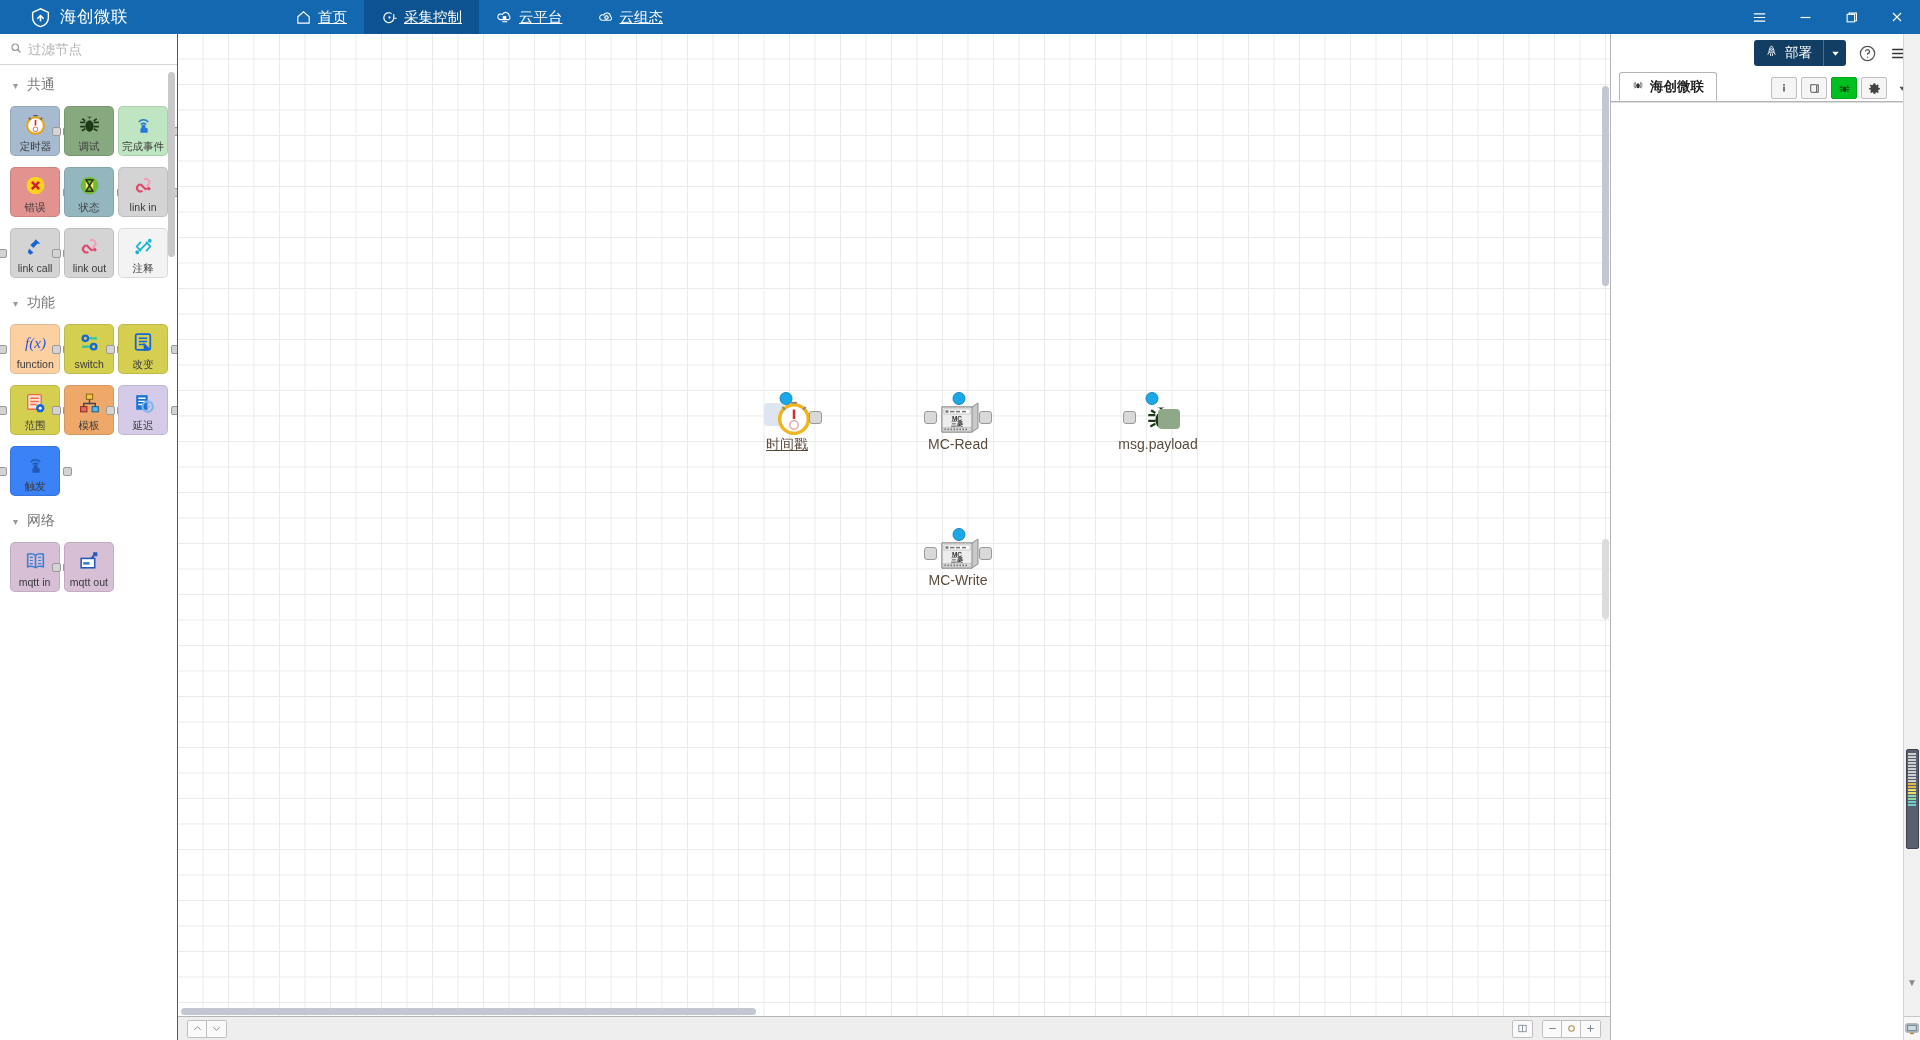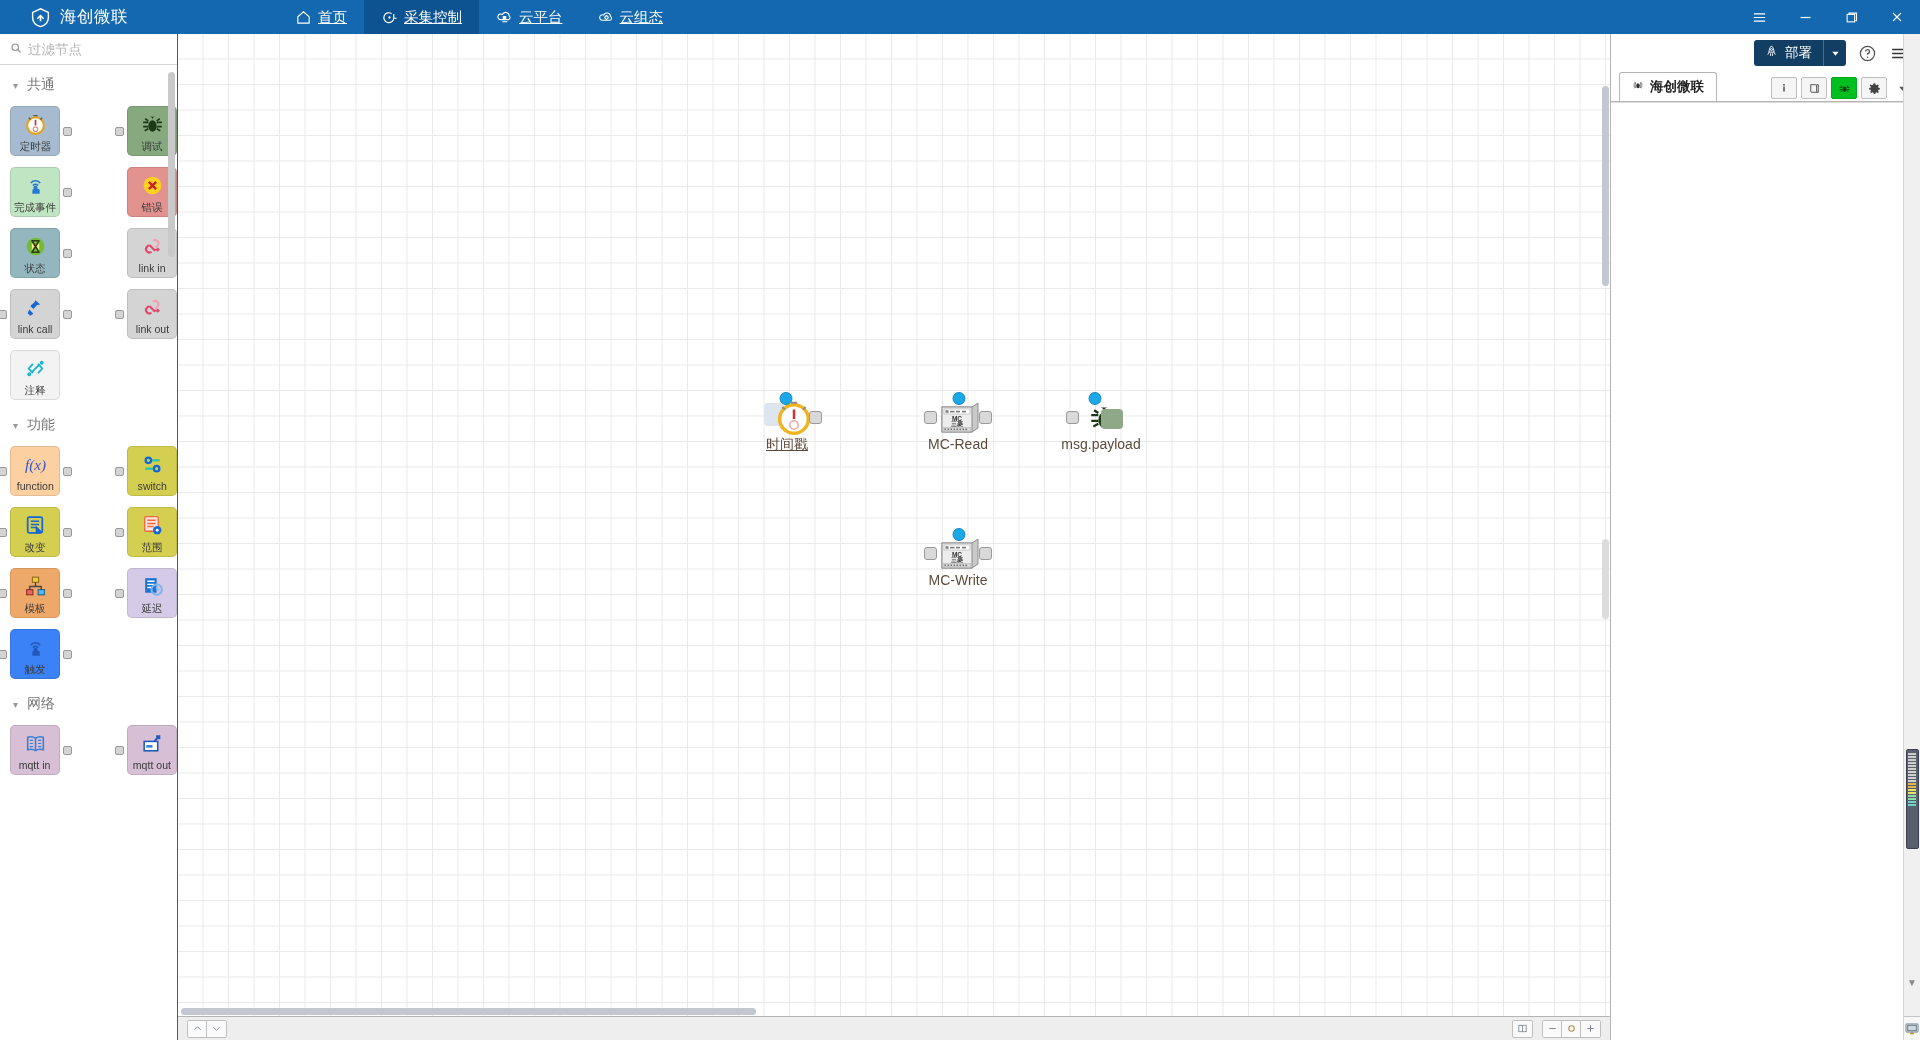--- a/index.html
+++ b/index.html
@@ -66,22 +66,21 @@
   }
   .cat-header {
     display: flex; align-items: center; gap: 9px;
     height: 30px; padding-left: 13px;
     font-size: 14px; color: #777; font-weight: 400;
   }
   .cat-header .chev { font-size: 10px; color: #999; }
   .cat-items {
     display: flex; flex-wrap: wrap;
     padding: 6px 0 10px 10px;
-    gap: 11px 18px;
-    justify-content: space-between;
+    gap: 11px 4px;
   }
   .pnode {
     position: relative;
     width: 50px; height: 50px; border-radius: 5px;
     display: flex; flex-direction: column; align-items: center; justify-content: flex-end;
     padding-bottom: 3px;
     border: 1px solid rgba(0,0,0,.10);
     cursor: move;
   }
   .pnode .pico { position: absolute; top: 4px; left: 0; right: 0; height: 27px;
@@ -652,21 +651,21 @@
               <rect x="26.5" y="28.5" width="1.4" height="1.6"></rect>
                 <rect x="29.5" y="28.5" width="1.4" height="1.6"></rect>
             </g>
           </svg>
           <span class="nport" style="left:-9px;"></span>
           <span class="nport" style="right:-9px;"></span>
           <span class="statusdot" style="left:26px;top:-10px;"></span>
           <span class="nlabel" style="left:25px;">MC-Read</span>
         </div>
 
-        <div class="fnode" style="left:897px; top:368px; width:50px; height:34px;">
+        <div class="fnode" style="left:954px; top:368px; width:50px; height:34px;">
           <svg width="34" height="34" viewBox="0 0 24 24" fill="#1d3a16" style="position:absolute;left:12px;top:-1px;">
             <ellipse cx="12" cy="13.5" rx="4" ry="5.5"></ellipse>
             <path d="M12 7.5 a3 3 0 0 1 3 -3 h-6 a3 3 0 0 1 3 3z"></path>
             <path d="M3 10h5M16 10h5M3 14h5M16 14h5M4.5 18l3.5-2M19.5 18l-3.5-2M5 6.5l3 2M19 6.5l-3 2" stroke="#1d3a16" stroke-width="1.6" fill="none"></path>
           </svg>
           <div style="position:absolute;right:2px;top:7px;width:22px;height:20px;background:#8ea888;border-radius:4px;"></div>
           <span class="nport" style="left:-9px;"></span>
           <span class="statusdot" style="left:20px;top:-10px;"></span>
           <span class="nlabel" style="left:26px;">msg.payload</span>
         </div>

